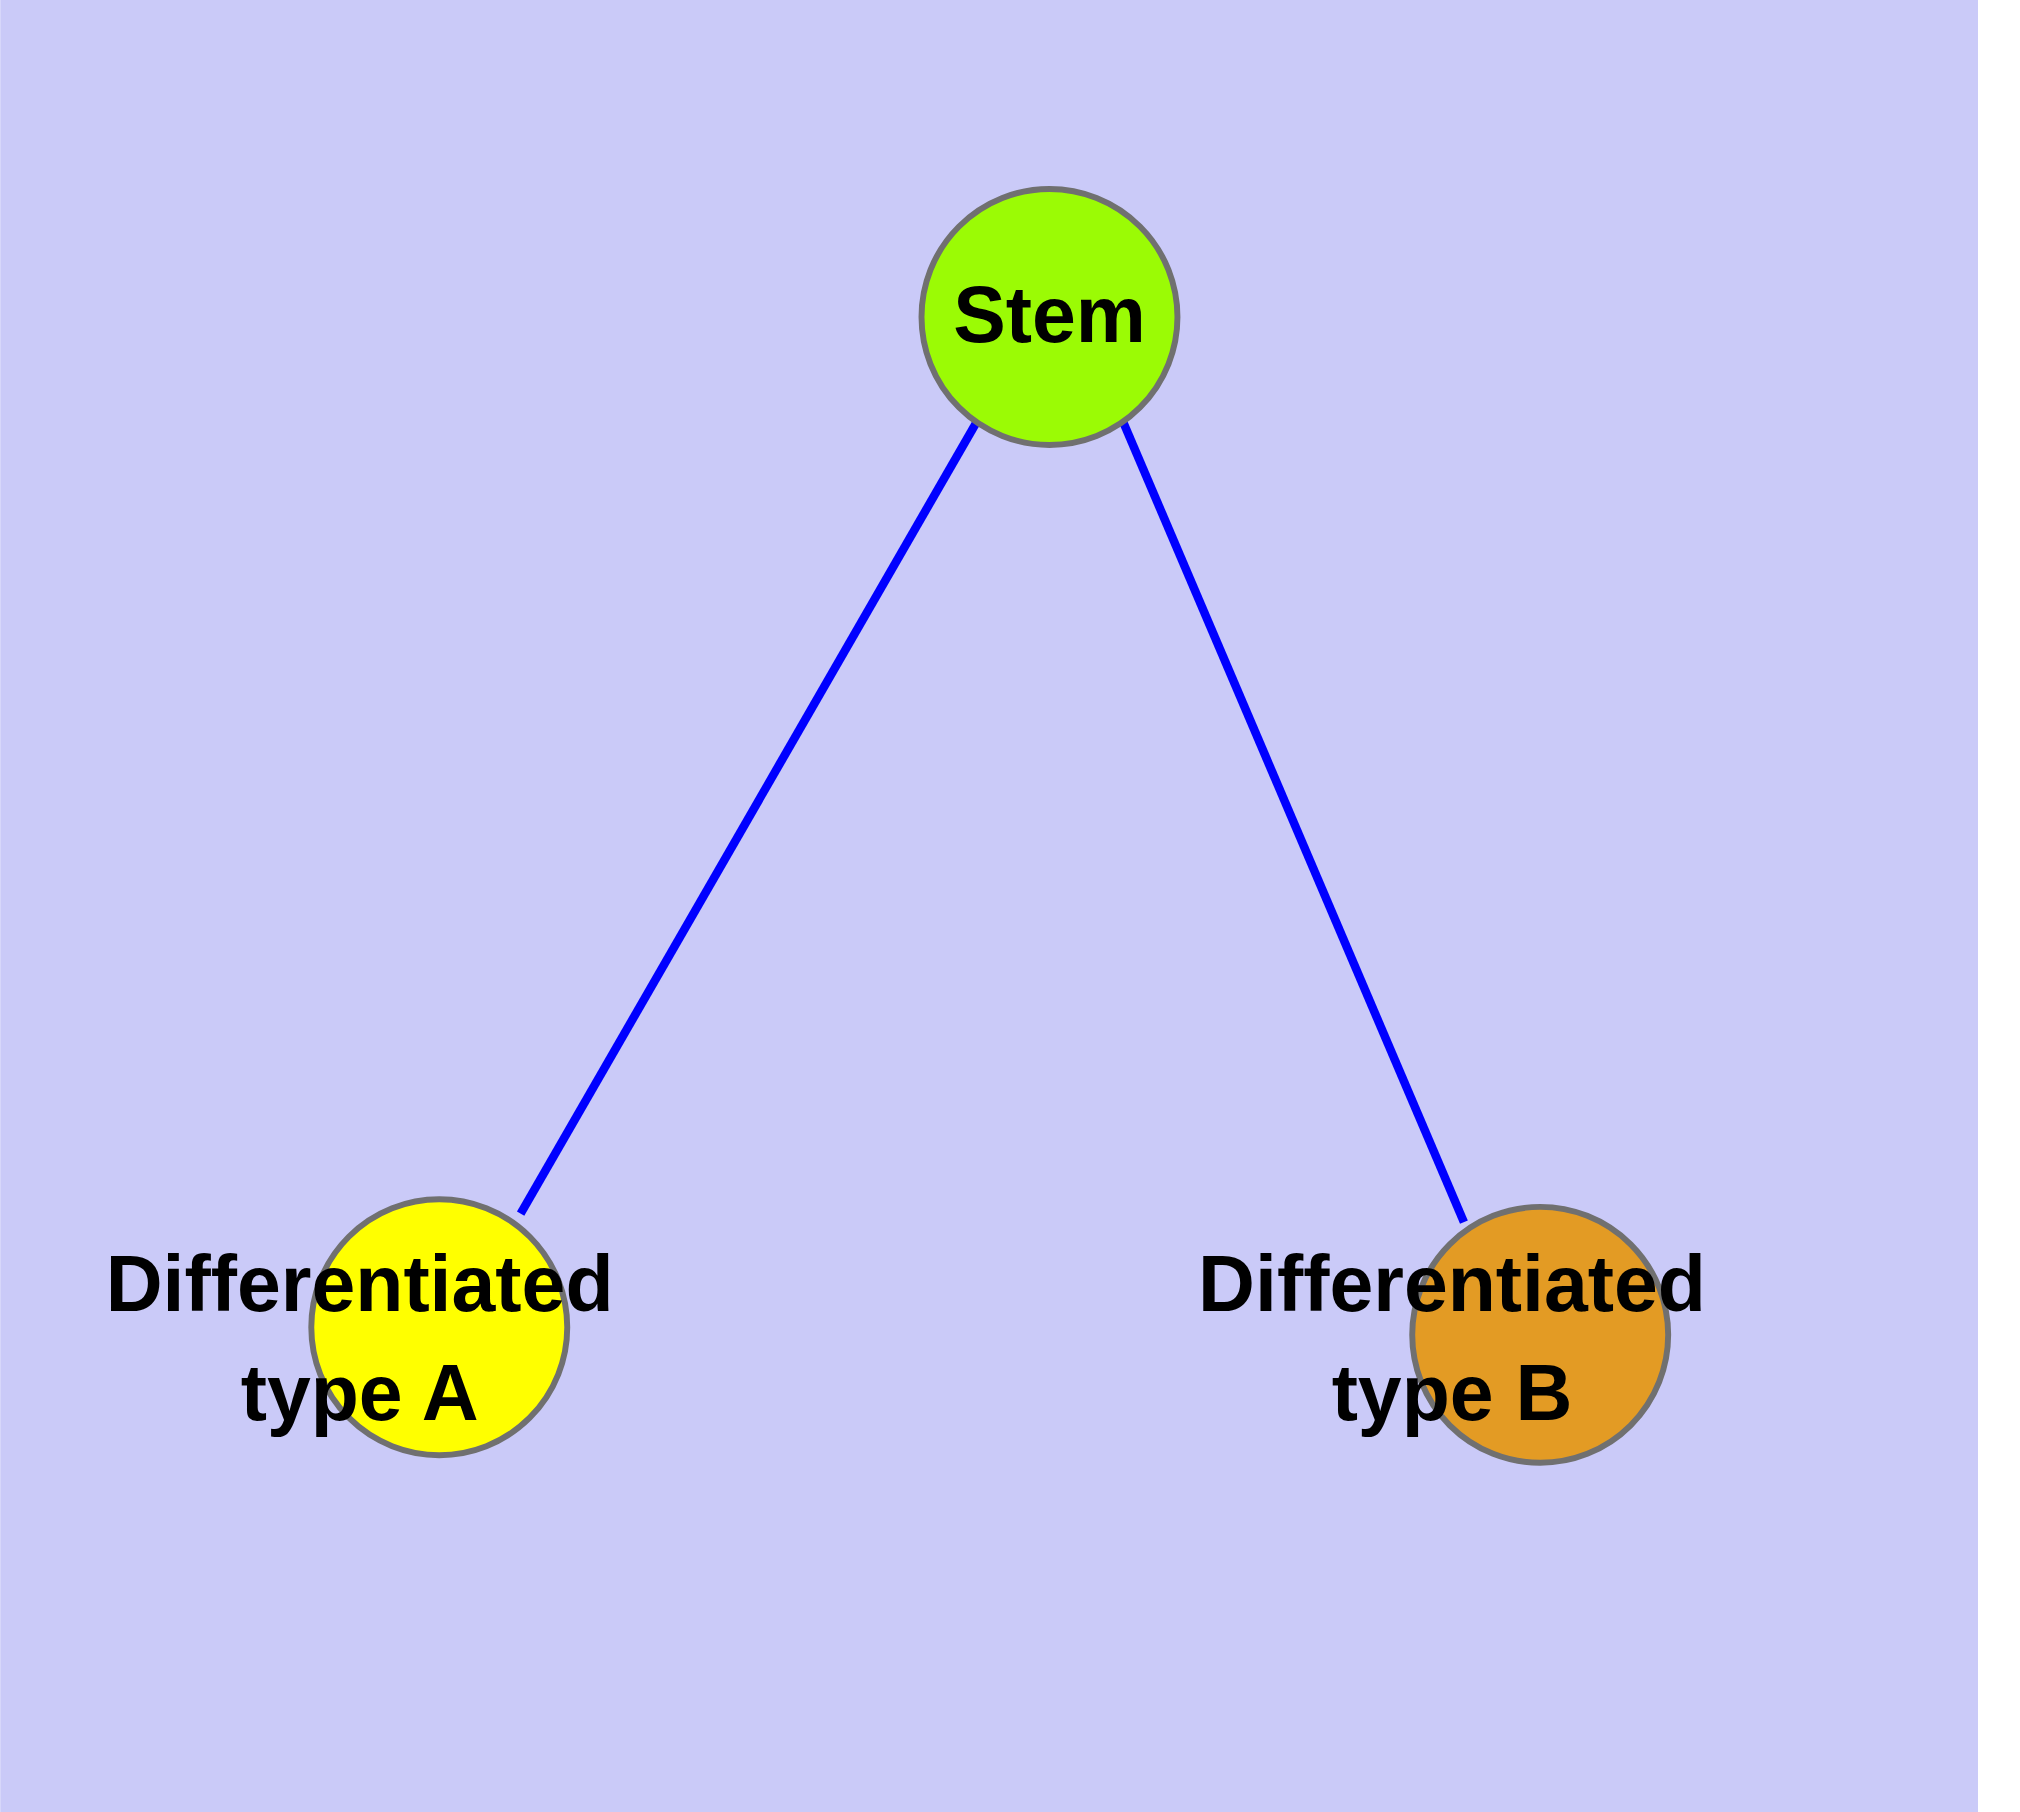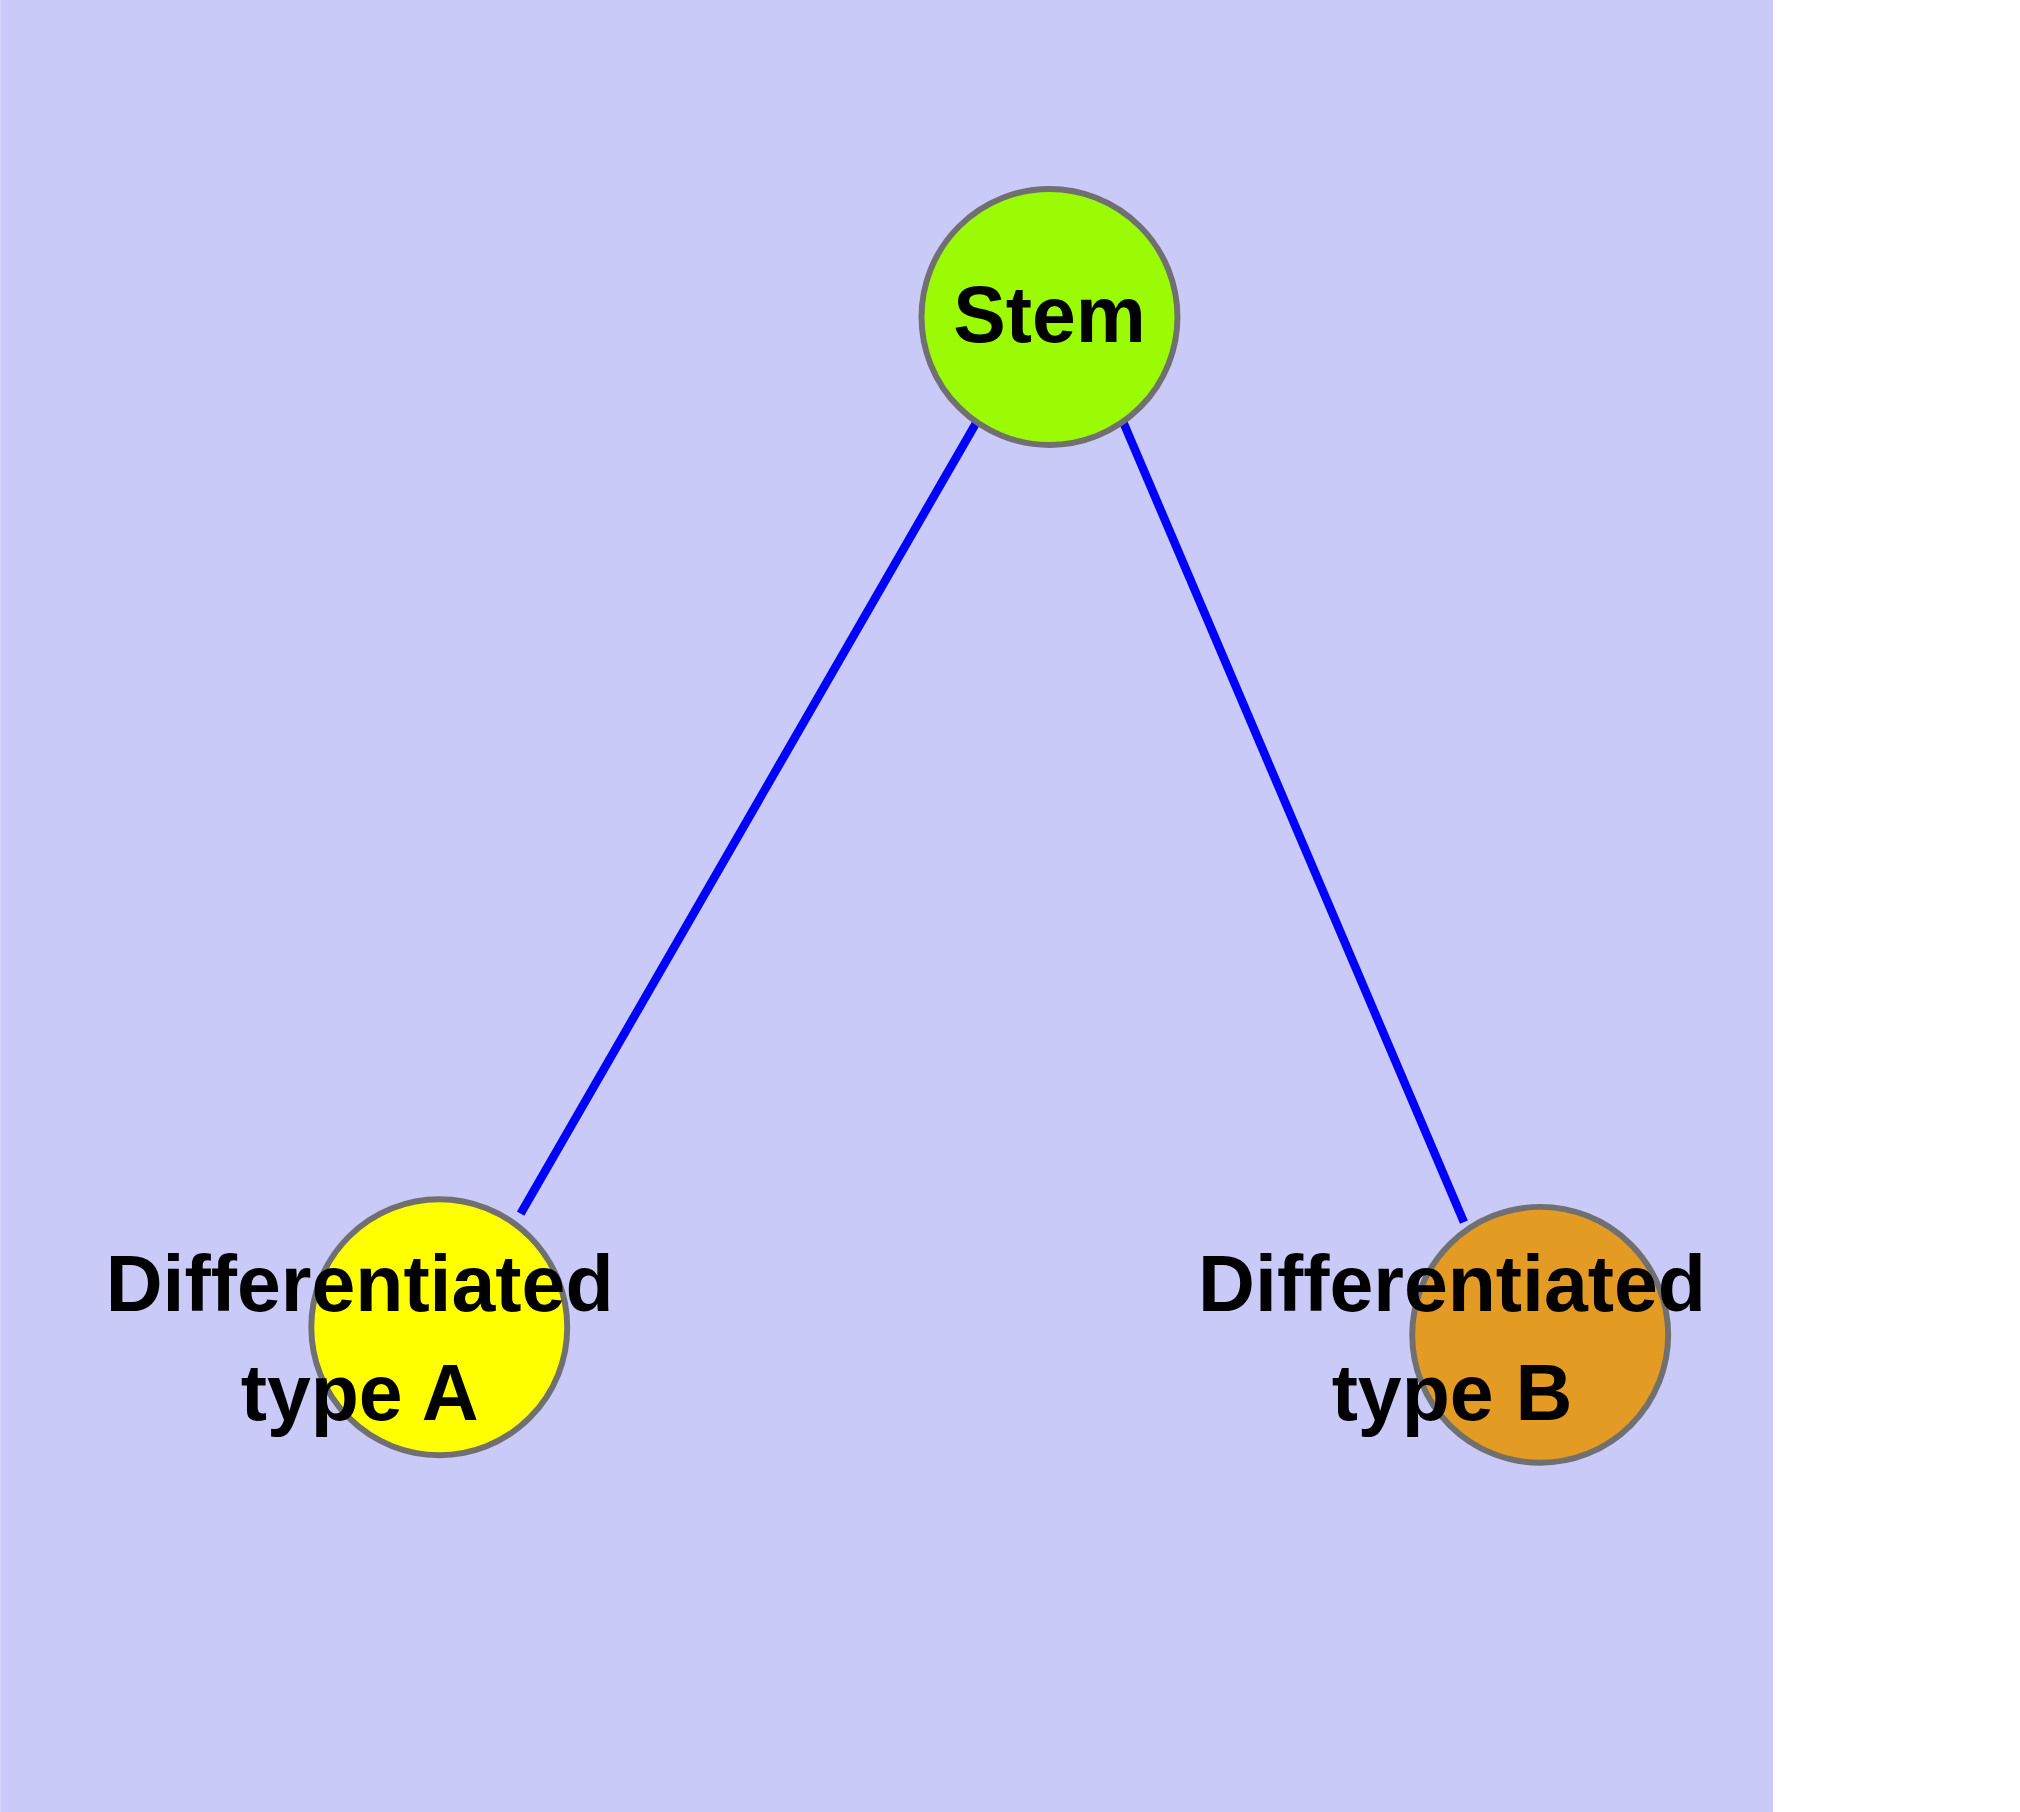--- a/index.html
+++ b/index.html
@@ -2,21 +2,21 @@
 <html style="font-size:13.6px"><head>
 <meta charset="utf-8">
 <style>
   html, body {
     margin: 0;
     padding: 0;
     background: #ffffff;
   }
   #canvas {
     position: relative;
-    width: 1773px;
+    width: 1978px;
     height: 1812px;
     overflow: hidden;
     font-family: "Liberation Sans", sans-serif;
   }
   #graph-svg {
     position: absolute;
     top: 0;
     left: 0;
     width: 2021px;
     height: 1812px;

